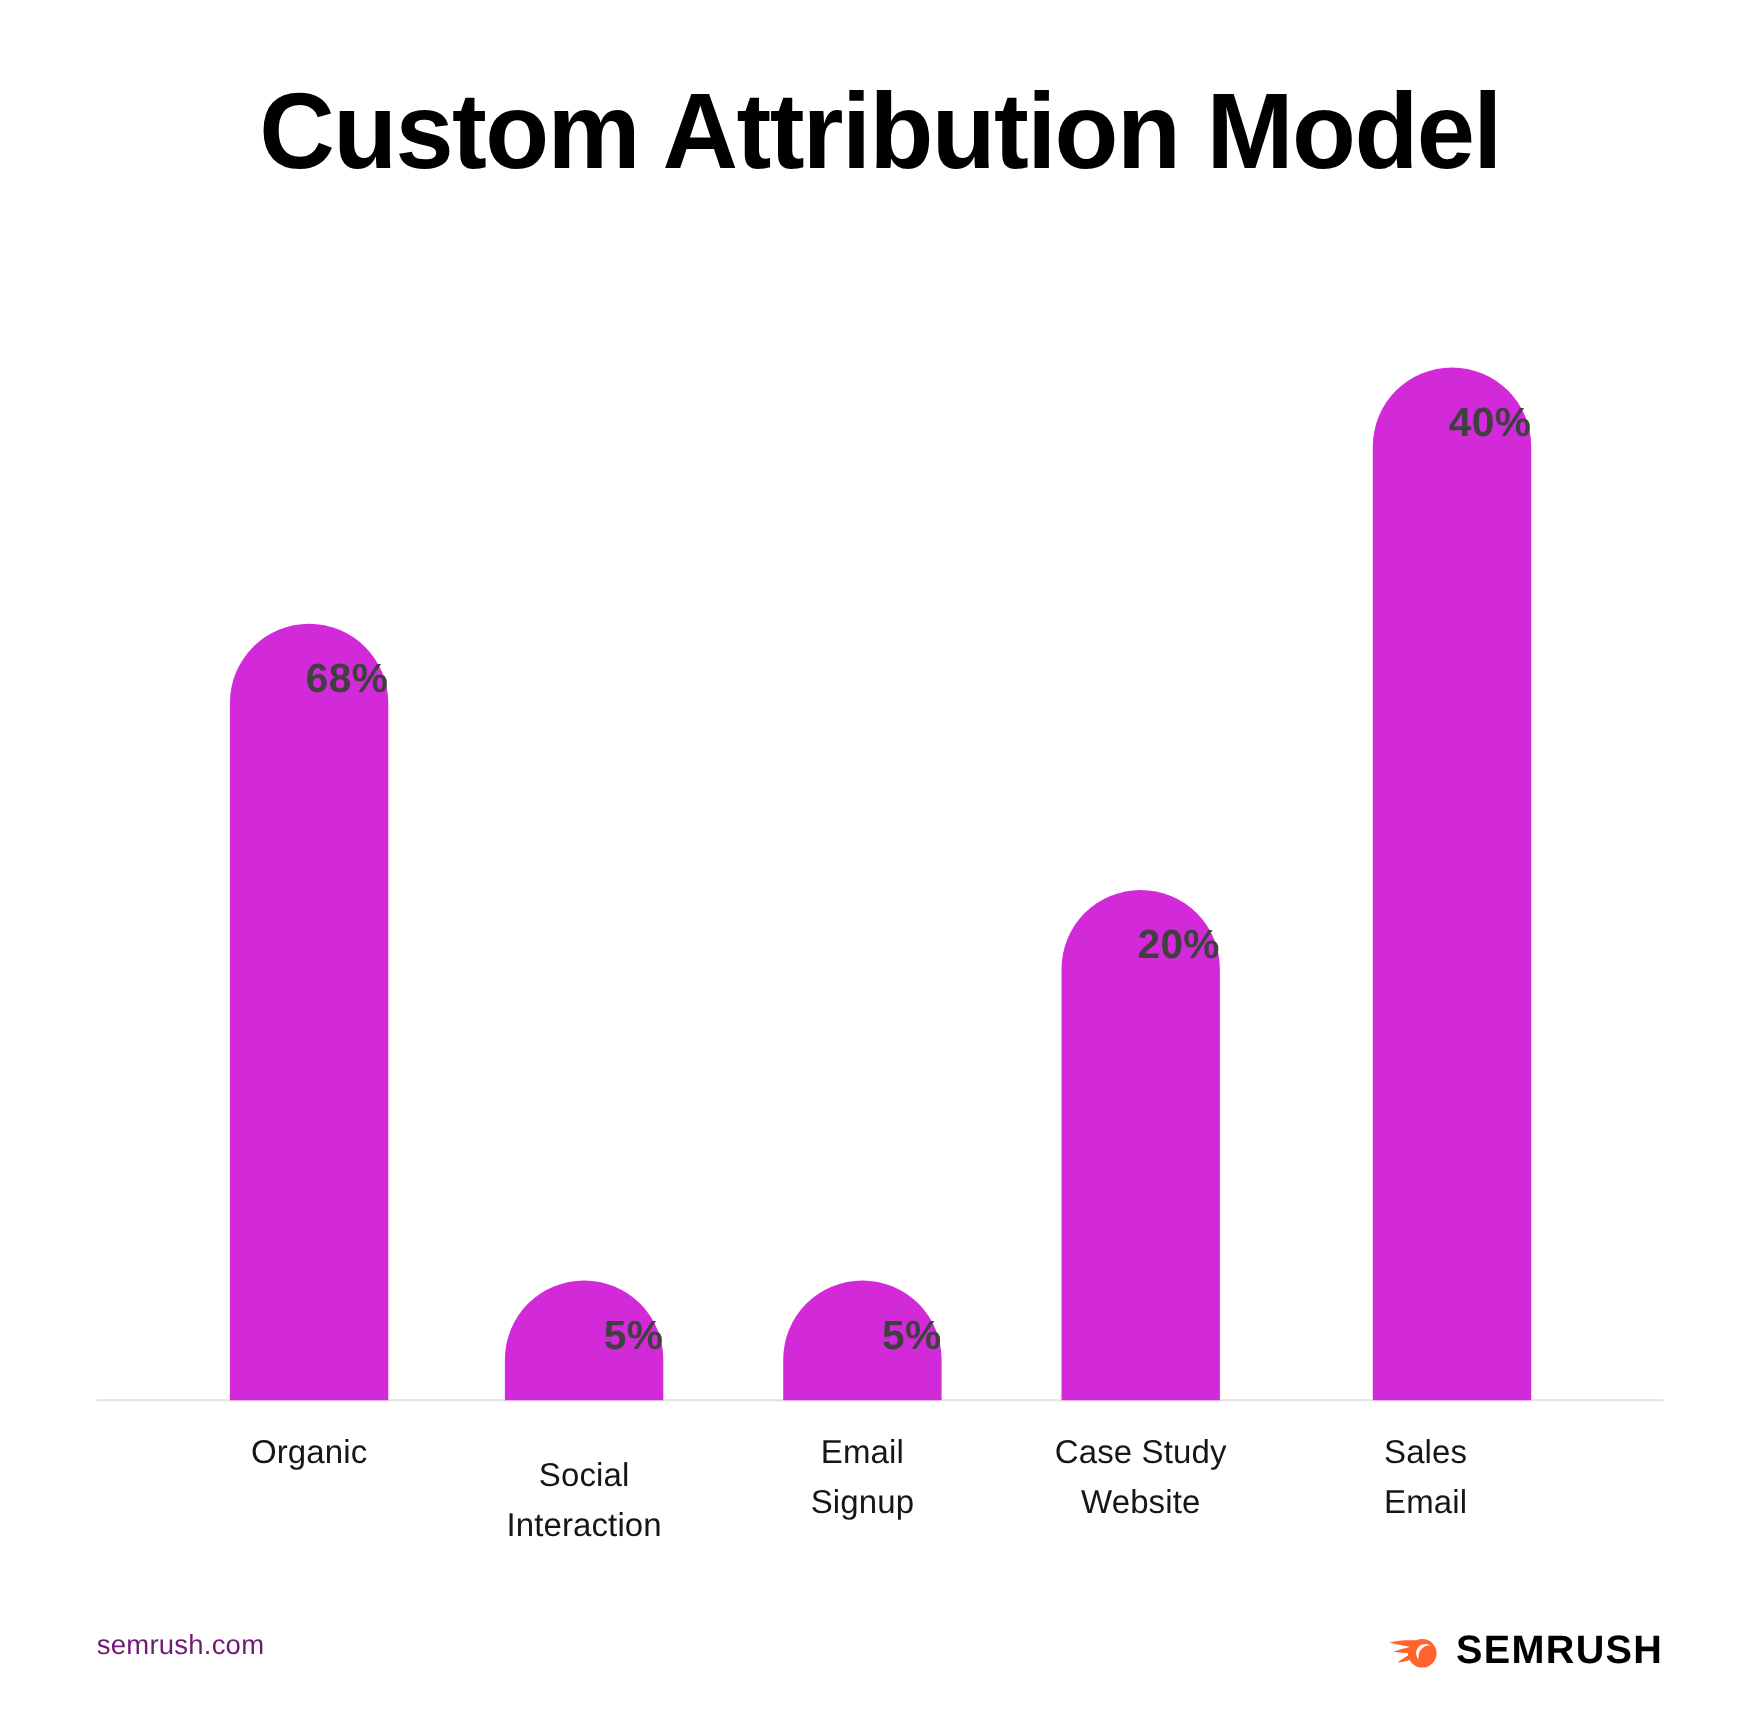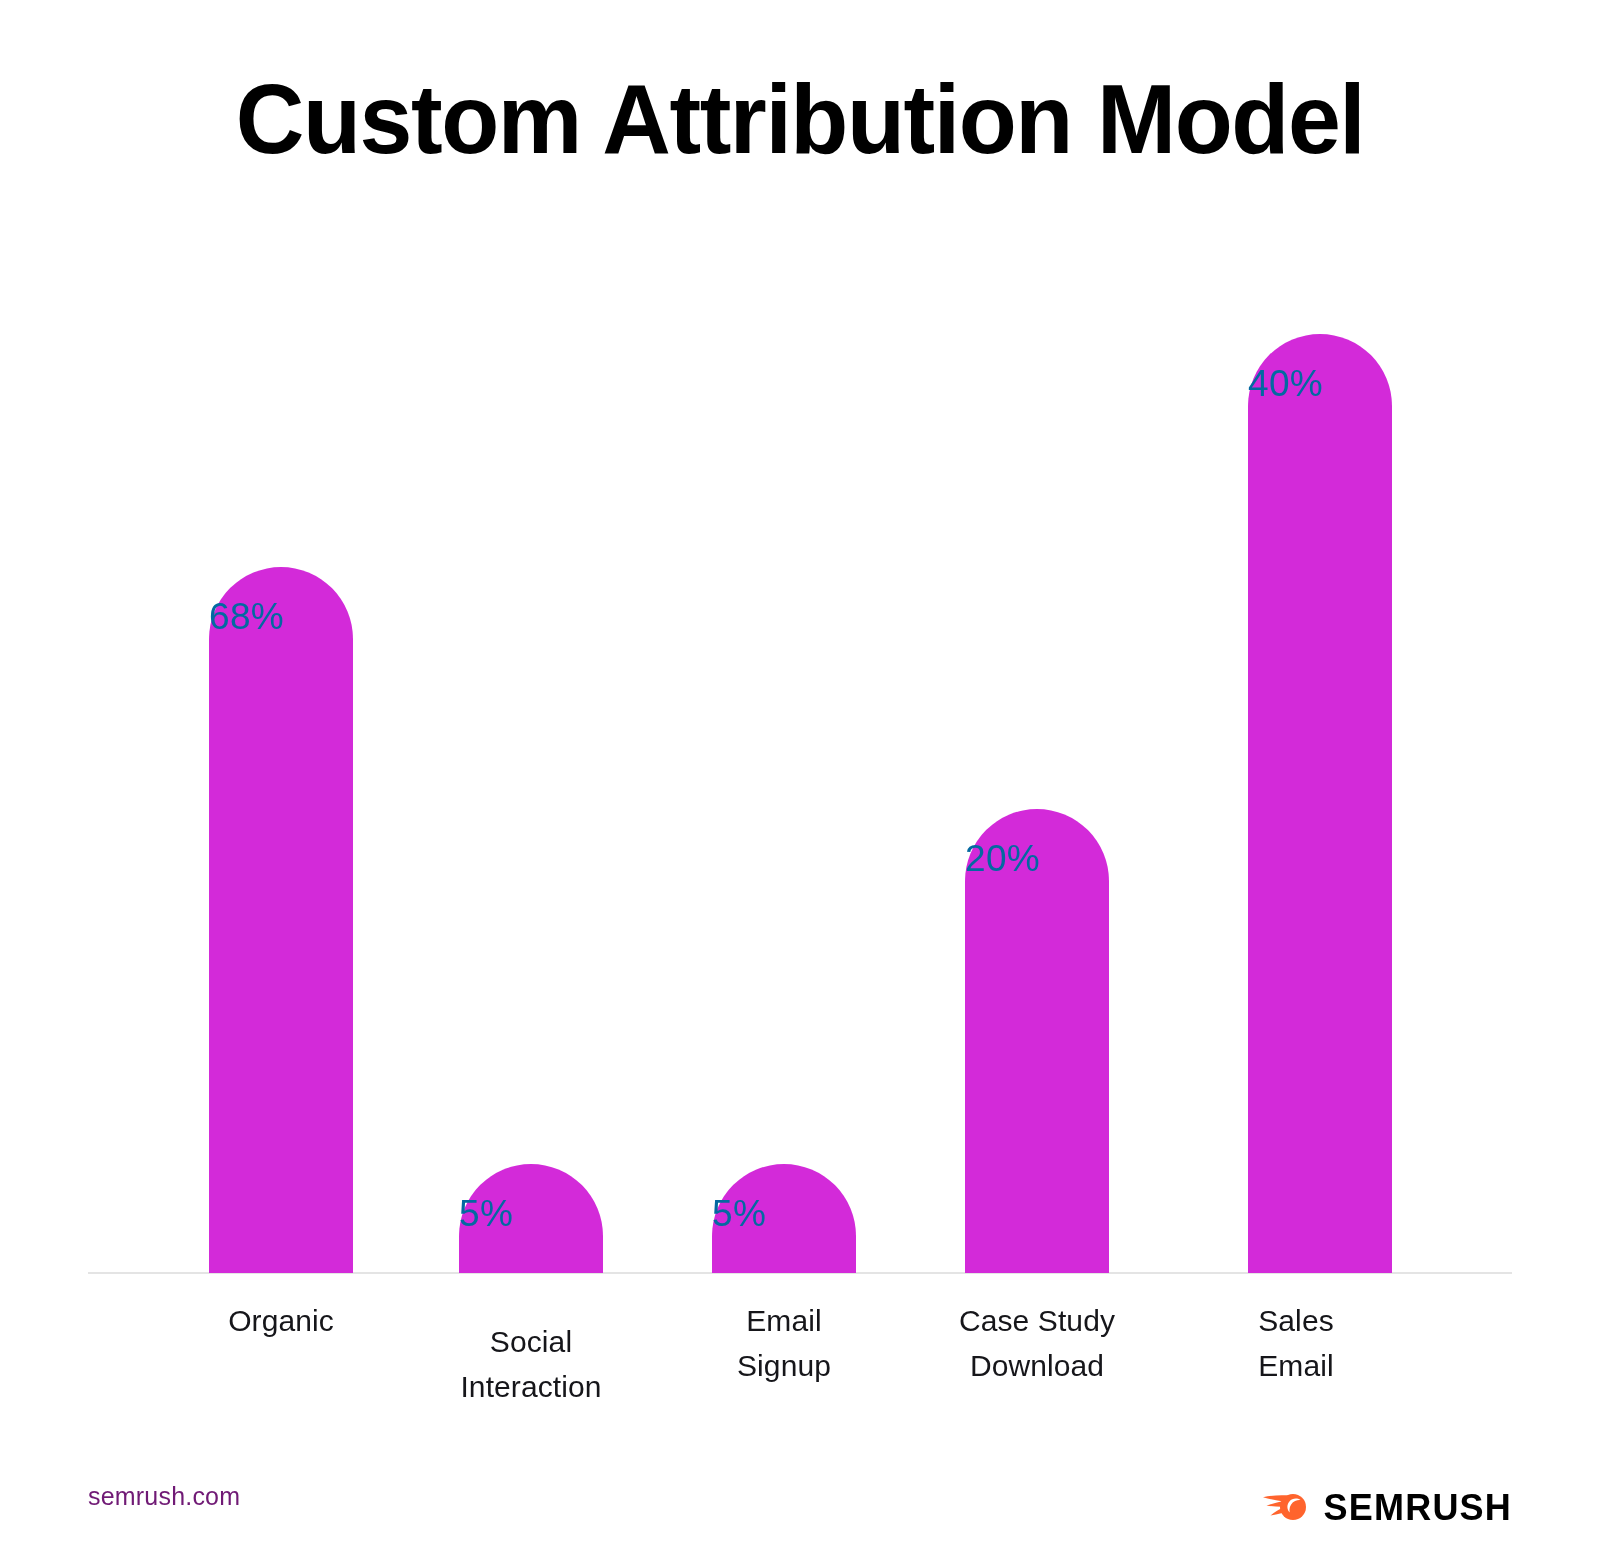--- a/index.html
+++ b/index.html
@@ -72,25 +72,25 @@
     border-top-left-radius: 72px;
     border-top-right-radius: 72px;
     border-bottom-left-radius: 0;
     border-bottom-right-radius: 0;
   }
 
   .bar-value {
     position: absolute;
     left: 0;
     width: 144px;
-    text-align: left;
-    color: #0369a1;
+    text-align: right;
+    color: #404040;
     font-family: "Liberation Sans", sans-serif;
     font-size: 37px;
-    font-weight: 400;
+    font-weight: 700;
     letter-spacing: 0.3px;
     line-height: 37px;
   }
 
   
   .cat-label {
     position: absolute;
     top: 1298px;
     width: 300px;
     text-align: center;
@@ -112,21 +112,21 @@
     font-size: 25px;
     color: #701a75;
     letter-spacing: 0.2px;
   }
 
   #semrush-logo {
     position: absolute;
     right: 88px;
     top: 1482px;
     display: flex;
-    align-items: flex-end;
+    align-items: flex-start;
     gap: 14px;
     height: 44px;
   }
   #semrush-mark {
     width: 50px;
     height: 40px;
     display: block;
   }
   #semrush-wordmark {
     font-family: "Liberation Sans", sans-serif;
@@ -181,21 +181,21 @@
   <div class="cat-label" style="left:381px;margin-top:21px;">
     <span>Social</span>
     <span class="line2">Interaction</span>
   </div>
   <div class="cat-label" style="left:634px;">
     <span>Email</span>
     <span class="line2">Signup</span>
   </div>
   <div class="cat-label" style="left:887px;">
     <span>Case Study</span>
-    <span class="line2">Download</span>
+    <span class="line2">Website</span>
   </div>
   <div class="cat-label" style="left:1146px;">
     <span>Sales</span>
     <span class="line2">Email</span>
   </div>
 
   <div id="footer-url">semrush.com</div>
 
   <div id="semrush-logo">
     <svg id="semrush-mark" viewBox="0 0 50 40" aria-hidden="true">

